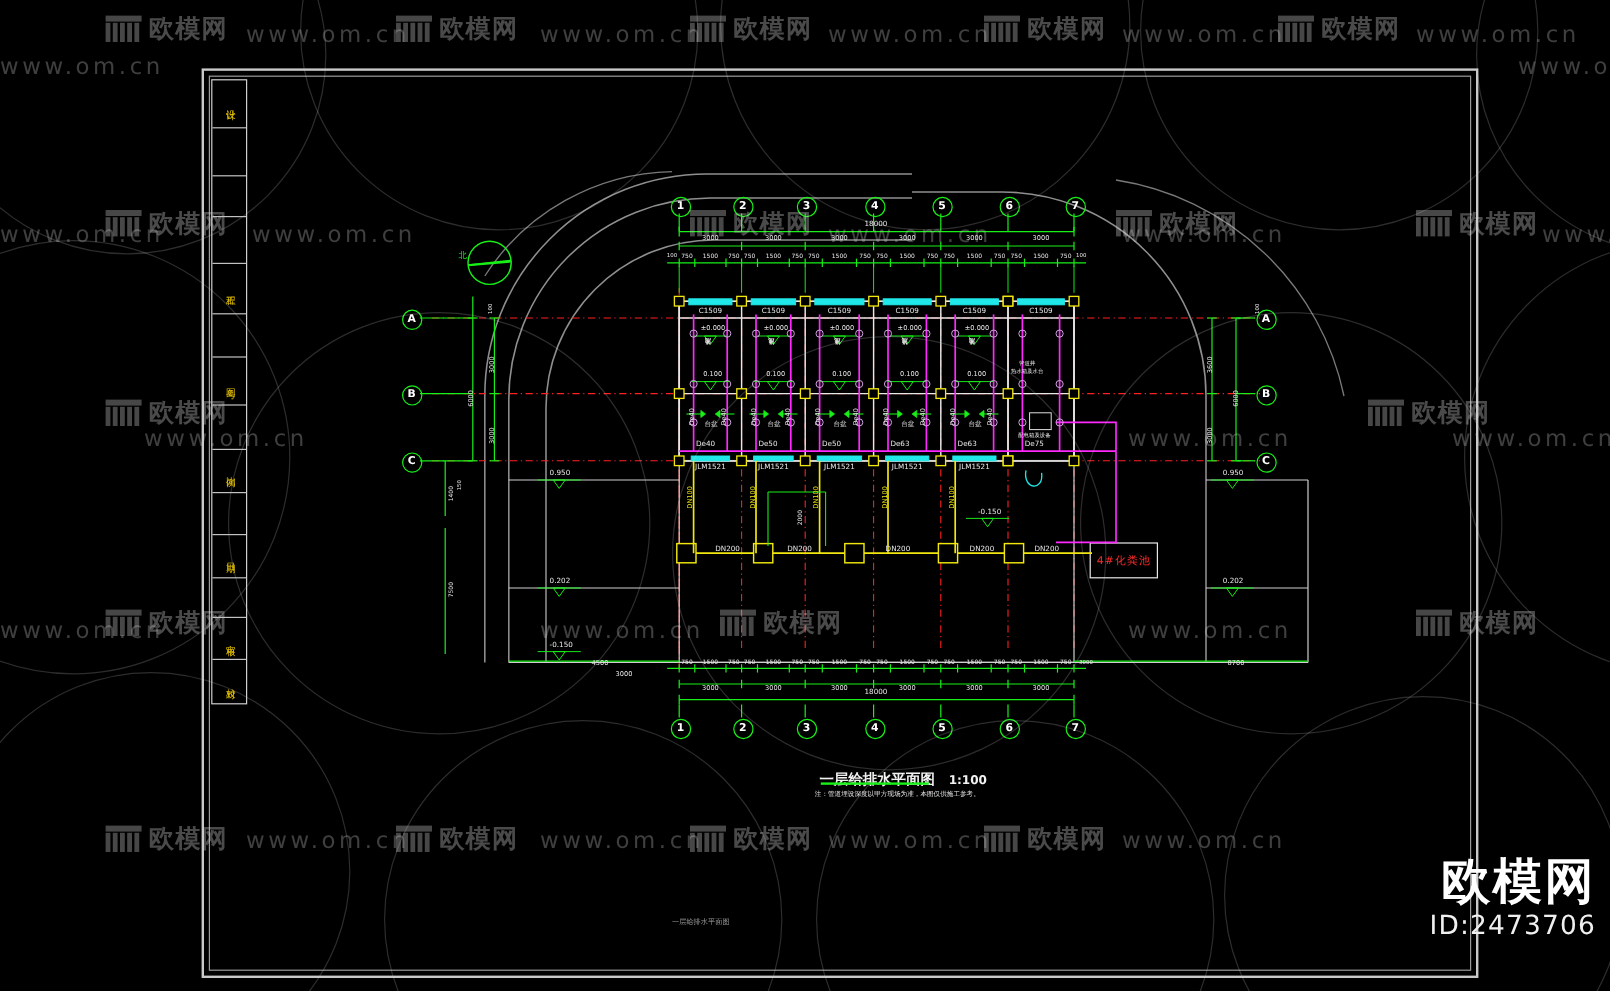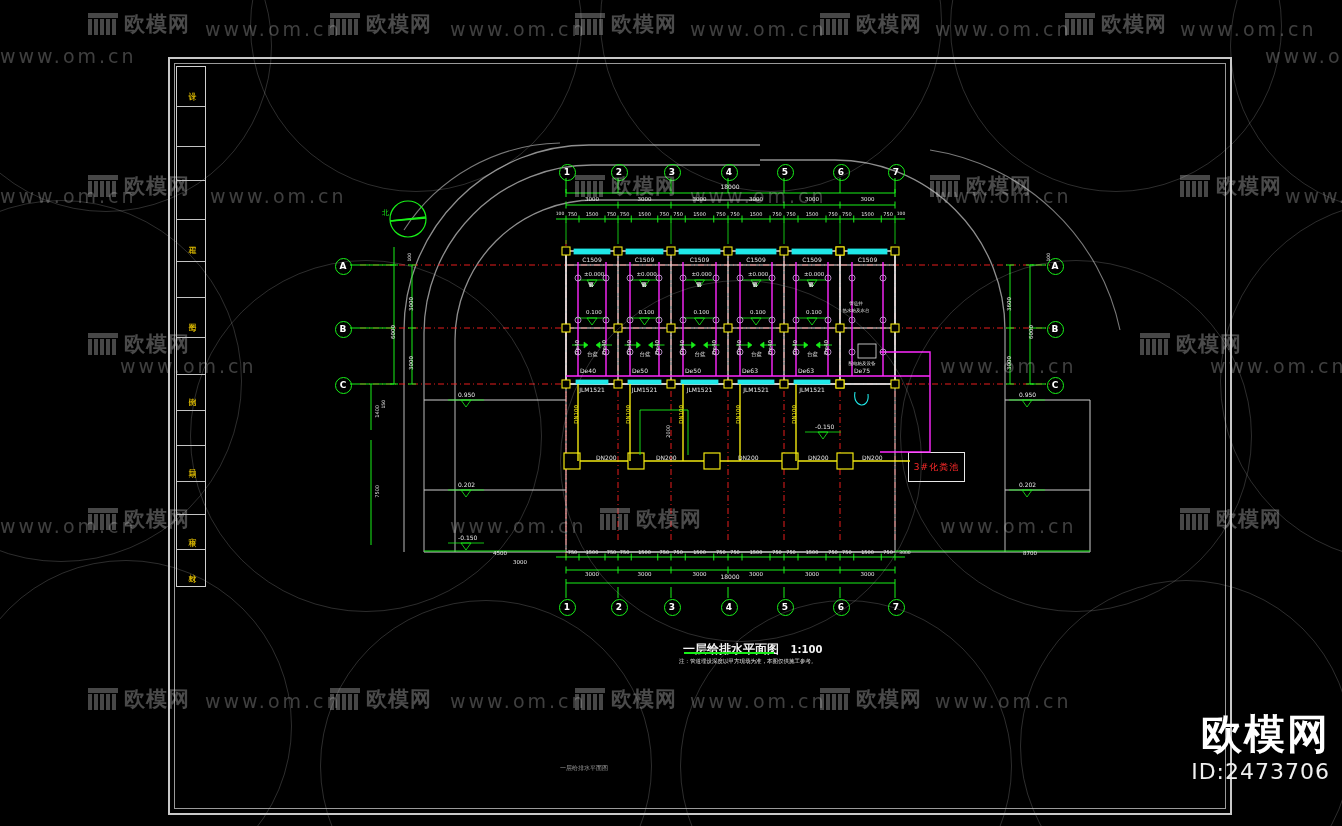--- a/index.html
+++ b/index.html
@@ -499,21 +499,21 @@
       <line x1="350" y1="328" x2="394" y2="328" stroke="#18f018" stroke-width="1"></line>
       <line x1="1030" y1="328" x2="1046" y2="328" stroke="#18f018" stroke-width="1"></line>
       <line x1="350" y1="384" x2="394" y2="384" stroke="#18f018" stroke-width="1"></line>
       <line x1="1030" y1="384" x2="1046" y2="384" stroke="#18f018" stroke-width="1"></line>
       <rect x="858" y="344" width="18" height="14" stroke="#e8e8e8" stroke-width="0.8" fill="#000"></rect>
       <path d="M 930 452 L 930 452" stroke="#ff28ff" stroke-width="1.4" fill="none"></path>
     </svg>
 <div class="lbl w" style="left: 592px; top: 257px; font-size: 6px; transform: translateX(-50%);">C1509</div><div class="lbl w" style="left: 644.5px; top: 257px; font-size: 6px; transform: translateX(-50%);">C1509</div><div class="lbl w" style="left: 699.5px; top: 257px; font-size: 6px; transform: translateX(-50%);">C1509</div><div class="lbl w" style="left: 756px; top: 257px; font-size: 6px; transform: translateX(-50%);">C1509</div><div class="lbl w" style="left: 812px; top: 257px; font-size: 6px; transform: translateX(-50%);">C1509</div><div class="lbl w" style="left: 867.5px; top: 257px; font-size: 6px; transform: translateX(-50%);">C1509</div><div class="lbl w" style="left: 592px; top: 387px; font-size: 6px; transform: translateX(-50%);">JLM1521</div><div class="lbl w" style="left: 644.5px; top: 387px; font-size: 6px; transform: translateX(-50%);">JLM1521</div><div class="lbl w" style="left: 699.5px; top: 387px; font-size: 6px; transform: translateX(-50%);">JLM1521</div><div class="lbl w" style="left: 756px; top: 387px; font-size: 6px; transform: translateX(-50%);">JLM1521</div><div class="lbl w" style="left: 812px; top: 387px; font-size: 6px; transform: translateX(-50%);">JLM1521</div><div class="lbl w" style="left: 580px; top: 368px; font-size: 6px;">De40</div><div class="lbl w" style="left: 632px; top: 368px; font-size: 6px;">De50</div><div class="lbl w" style="left: 685px; top: 368px; font-size: 6px;">De50</div><div class="lbl w" style="left: 742px; top: 368px; font-size: 6px;">De63</div><div class="lbl w" style="left: 798px; top: 368px; font-size: 6px;">De63</div><div class="lbl w" style="left: 854px; top: 368px; font-size: 6px;">De75</div><div class="lbl w vlbl" style="left: 575px; top: 340px; font-size: 5.5px;">De40</div><div class="lbl w vlbl" style="left: 602px; top: 340px; font-size: 5.5px;">De40</div><div class="lbl w vlbl" style="left: 627px; top: 340px; font-size: 5.5px;">De40</div><div class="lbl w vlbl" style="left: 655px; top: 340px; font-size: 5.5px;">De40</div><div class="lbl w vlbl" style="left: 680px; top: 340px; font-size: 5.5px;">De40</div><div class="lbl w vlbl" style="left: 712px; top: 340px; font-size: 5.5px;">De40</div><div class="lbl w vlbl" style="left: 737px; top: 340px; font-size: 5.5px;">De40</div><div class="lbl w vlbl" style="left: 768px; top: 340px; font-size: 5.5px;">De40</div><div class="lbl w vlbl" style="left: 793px; top: 340px; font-size: 5.5px;">De40</div><div class="lbl w vlbl" style="left: 824px; top: 340px; font-size: 5.5px;">De40</div><div class="lbl y vlbl" style="left: 574px; top: 405px; font-size: 5.5px;">DN100</div><div class="lbl y vlbl" style="left: 626px; top: 405px; font-size: 5.5px;">DN100</div><div class="lbl y vlbl" style="left: 679px; top: 405px; font-size: 5.5px;">DN100</div><div class="lbl y vlbl" style="left: 736px; top: 405px; font-size: 5.5px;">DN100</div><div class="lbl y vlbl" style="left: 792px; top: 405px; font-size: 5.5px;">DN100</div><div class="lbl w" style="left: 596px; top: 455px; font-size: 6px;">DN200</div><div class="lbl w" style="left: 656px; top: 455px; font-size: 6px;">DN200</div><div class="lbl w" style="left: 738px; top: 455px; font-size: 6px;">DN200</div><div class="lbl w" style="left: 808px; top: 455px; font-size: 6px;">DN200</div><div class="lbl w" style="left: 862px; top: 455px; font-size: 6px;">DN200</div><div class="lbl w" style="left: 584px; top: 272px; font-size: 5.5px;">±0.000</div><div class="lbl w" style="left: 586px; top: 310px; font-size: 5.5px;">0.100</div><div class="lbl w vlbl" style="left: 589px; top: 292px; font-size: 5px;">洗涤池</div><div class="lbl w" style="left: 587px; top: 352px; font-size: 5.5px;">台盆</div><div class="lbl w" style="left: 636.5px; top: 272px; font-size: 5.5px;">±0.000</div><div class="lbl w" style="left: 638.5px; top: 310px; font-size: 5.5px;">0.100</div><div class="lbl w vlbl" style="left: 641.5px; top: 292px; font-size: 5px;">洗涤池</div><div class="lbl w" style="left: 639.5px; top: 352px; font-size: 5.5px;">台盆</div><div class="lbl w" style="left: 691.5px; top: 272px; font-size: 5.5px;">±0.000</div><div class="lbl w" style="left: 693.5px; top: 310px; font-size: 5.5px;">0.100</div><div class="lbl w vlbl" style="left: 696.5px; top: 292px; font-size: 5px;">洗涤池</div><div class="lbl w" style="left: 694.5px; top: 352px; font-size: 5.5px;">台盆</div><div class="lbl w" style="left: 748px; top: 272px; font-size: 5.5px;">±0.000</div><div class="lbl w" style="left: 750px; top: 310px; font-size: 5.5px;">0.100</div><div class="lbl w vlbl" style="left: 753px; top: 292px; font-size: 5px;">洗涤池</div><div class="lbl w" style="left: 751px; top: 352px; font-size: 5.5px;">台盆</div><div class="lbl w" style="left: 804px; top: 272px; font-size: 5.5px;">±0.000</div><div class="lbl w" style="left: 806px; top: 310px; font-size: 5.5px;">0.100</div><div class="lbl w vlbl" style="left: 809px; top: 292px; font-size: 5px;">洗涤池</div><div class="lbl w" style="left: 807px; top: 352px; font-size: 5.5px;">台盆</div><div class="lbl w" style="left: 458px; top: 392px; font-size: 6px;">0.950</div><div class="lbl w" style="left: 458px; top: 482px; font-size: 6px;">0.202</div><div class="lbl w" style="left: 458px; top: 535px; font-size: 6px;">-0.150</div><div class="lbl w" style="left: 1019px; top: 392px; font-size: 6px;">0.950</div><div class="lbl w" style="left: 1019px; top: 482px; font-size: 6px;">0.202</div><div class="lbl w" style="left: 815px; top: 424px; font-size: 6px;">-0.150</div><div class="lbl g" style="left: 382px; top: 210px; font-size: 7px;">北</div><div class="lbl w" style="left: 730px; top: 184px; font-size: 6px; transform: translateX(-50%);">18000</div><div class="lbl w" style="left: 592px; top: 197px; font-size: 5.5px; transform: translateX(-50%);">3000</div><div class="lbl w" style="left: 644.5px; top: 197px; font-size: 5.5px; transform: translateX(-50%);">3000</div><div class="lbl w" style="left: 699.5px; top: 197px; font-size: 5.5px; transform: translateX(-50%);">3000</div><div class="lbl w" style="left: 756px; top: 197px; font-size: 5.5px; transform: translateX(-50%);">3000</div><div class="lbl w" style="left: 812px; top: 197px; font-size: 5.5px; transform: translateX(-50%);">3000</div><div class="lbl w" style="left: 867.5px; top: 197px; font-size: 5.5px; transform: translateX(-50%);">3000</div><div class="lbl w" style="left: 572.5px; top: 212px; font-size: 5px; transform: translateX(-50%);">750</div><div class="lbl w" style="left: 592px; top: 212px; font-size: 5px; transform: translateX(-50%);">1500</div><div class="lbl w" style="left: 611.5px; top: 212px; font-size: 5px; transform: translateX(-50%);">750</div><div class="lbl w" style="left: 624.625px; top: 212px; font-size: 5px; transform: translateX(-50%);">750</div><div class="lbl w" style="left: 644.5px; top: 212px; font-size: 5px; transform: translateX(-50%);">1500</div><div class="lbl w" style="left: 664.375px; top: 212px; font-size: 5px; transform: translateX(-50%);">750</div><div class="lbl w" style="left: 678.125px; top: 212px; font-size: 5px; transform: translateX(-50%);">750</div><div class="lbl w" style="left: 699.5px; top: 212px; font-size: 5px; transform: translateX(-50%);">1500</div><div class="lbl w" style="left: 720.875px; top: 212px; font-size: 5px; transform: translateX(-50%);">750</div><div class="lbl w" style="left: 735px; top: 212px; font-size: 5px; transform: translateX(-50%);">750</div><div class="lbl w" style="left: 756px; top: 212px; font-size: 5px; transform: translateX(-50%);">1500</div><div class="lbl w" style="left: 777px; top: 212px; font-size: 5px; transform: translateX(-50%);">750</div><div class="lbl w" style="left: 791px; top: 212px; font-size: 5px; transform: translateX(-50%);">750</div><div class="lbl w" style="left: 812px; top: 212px; font-size: 5px; transform: translateX(-50%);">1500</div><div class="lbl w" style="left: 833px; top: 212px; font-size: 5px; transform: translateX(-50%);">750</div><div class="lbl w" style="left: 846.875px; top: 212px; font-size: 5px; transform: translateX(-50%);">750</div><div class="lbl w" style="left: 867.5px; top: 212px; font-size: 5px; transform: translateX(-50%);">1500</div><div class="lbl w" style="left: 888.125px; top: 212px; font-size: 5px; transform: translateX(-50%);">750</div><div class="lbl w" style="left: 560px; top: 212px; font-size: 4.5px; transform: translateX(-50%);">100</div><div class="lbl w" style="left: 901px; top: 212px; font-size: 4.5px; transform: translateX(-50%);">100</div><div class="lbl w" style="left: 572.5px; top: 550px; font-size: 5px; transform: translateX(-50%);">750</div><div class="lbl w" style="left: 592px; top: 550px; font-size: 5px; transform: translateX(-50%);">1500</div><div class="lbl w" style="left: 611.5px; top: 550px; font-size: 5px; transform: translateX(-50%);">750</div><div class="lbl w" style="left: 624.625px; top: 550px; font-size: 5px; transform: translateX(-50%);">750</div><div class="lbl w" style="left: 644.5px; top: 550px; font-size: 5px; transform: translateX(-50%);">1500</div><div class="lbl w" style="left: 664.375px; top: 550px; font-size: 5px; transform: translateX(-50%);">750</div><div class="lbl w" style="left: 678.125px; top: 550px; font-size: 5px; transform: translateX(-50%);">750</div><div class="lbl w" style="left: 699.5px; top: 550px; font-size: 5px; transform: translateX(-50%);">1500</div><div class="lbl w" style="left: 720.875px; top: 550px; font-size: 5px; transform: translateX(-50%);">750</div><div class="lbl w" style="left: 735px; top: 550px; font-size: 5px; transform: translateX(-50%);">750</div><div class="lbl w" style="left: 756px; top: 550px; font-size: 5px; transform: translateX(-50%);">1500</div><div class="lbl w" style="left: 777px; top: 550px; font-size: 5px; transform: translateX(-50%);">750</div><div class="lbl w" style="left: 791px; top: 550px; font-size: 5px; transform: translateX(-50%);">750</div><div class="lbl w" style="left: 812px; top: 550px; font-size: 5px; transform: translateX(-50%);">1500</div><div class="lbl w" style="left: 833px; top: 550px; font-size: 5px; transform: translateX(-50%);">750</div><div class="lbl w" style="left: 846.875px; top: 550px; font-size: 5px; transform: translateX(-50%);">750</div><div class="lbl w" style="left: 867.5px; top: 550px; font-size: 5px; transform: translateX(-50%);">1500</div><div class="lbl w" style="left: 888.125px; top: 550px; font-size: 5px; transform: translateX(-50%);">750</div><div class="lbl w" style="left: 592px; top: 571.5px; font-size: 5.5px; transform: translateX(-50%);">3000</div><div class="lbl w" style="left: 644.5px; top: 571.5px; font-size: 5.5px; transform: translateX(-50%);">3000</div><div class="lbl w" style="left: 699.5px; top: 571.5px; font-size: 5.5px; transform: translateX(-50%);">3000</div><div class="lbl w" style="left: 756px; top: 571.5px; font-size: 5.5px; transform: translateX(-50%);">3000</div><div class="lbl w" style="left: 812px; top: 571.5px; font-size: 5.5px; transform: translateX(-50%);">3000</div><div class="lbl w" style="left: 867.5px; top: 571.5px; font-size: 5.5px; transform: translateX(-50%);">3000</div><div class="lbl w" style="left: 730px; top: 574px; font-size: 6px; transform: translateX(-50%);">18000</div><div class="lbl w" style="left: 500px; top: 551px; font-size: 5.5px; transform: translateX(-50%);">4500</div><div class="lbl w" style="left: 520px; top: 560px; font-size: 5.5px; transform: translateX(-50%);">3000</div><div class="lbl w" style="left: 1030px; top: 551px; font-size: 5.5px; transform: translateX(-50%);">8700</div><div class="lbl w" style="left: 905px; top: 551px; font-size: 4.5px; transform: translateX(-50%);">3000</div><div class="lbl w vlbl" style="left: 388px; top: 324.5px; font-size: 5.5px; transform: rotate(180deg) translateX(-50%);">6000</div><div class="lbl w vlbl" style="left: 406px; top: 296.5px; font-size: 5.5px; transform: rotate(180deg) translateX(-50%);">3000</div><div class="lbl w vlbl" style="left: 406px; top: 356px; font-size: 5.5px; transform: rotate(180deg) translateX(-50%);">3000</div><div class="lbl w vlbl" style="left: 406px; top: 253px; font-size: 4.5px; transform: rotate(180deg) translateX(-50%);">100</div><div class="lbl w vlbl" style="left: 372px; top: 405px; font-size: 5px; transform: rotate(180deg) translateX(-50%);">1400</div><div class="lbl w vlbl" style="left: 380px; top: 400px; font-size: 4.5px; transform: rotate(180deg) translateX(-50%);">150</div><div class="lbl w vlbl" style="left: 372px; top: 485px; font-size: 5px; transform: rotate(180deg) translateX(-50%);">7500</div><div class="lbl w vlbl" style="left: 1004px; top: 296.5px; font-size: 5.5px; transform: rotate(180deg) translateX(-50%);">3600</div><div class="lbl w vlbl" style="left: 1004px; top: 356px; font-size: 5.5px; transform: rotate(180deg) translateX(-50%);">3000</div><div class="lbl w vlbl" style="left: 1026px; top: 324.5px; font-size: 5.5px; transform: rotate(180deg) translateX(-50%);">6000</div><div class="lbl w vlbl" style="left: 1045px; top: 253px; font-size: 4.5px; transform: rotate(180deg) translateX(-50%);">100</div><div class="lbl w vlbl" style="left: 663px; top: 425px; font-size: 5px; transform: rotate(180deg) translateX(-50%);">2000</div><div class="axis-bub" style="left: 558.5px; top: 163.5px;">1</div><div class="axis-bub" style="left: 558.5px; top: 598.5px;">1</div><div class="axis-bub" style="left: 610.5px; top: 163.5px;">2</div><div class="axis-bub" style="left: 610.5px; top: 598.5px;">2</div><div class="axis-bub" style="left: 663.5px; top: 163.5px;">3</div><div class="axis-bub" style="left: 663.5px; top: 598.5px;">3</div><div class="axis-bub" style="left: 720.5px; top: 163.5px;">4</div><div class="axis-bub" style="left: 720.5px; top: 598.5px;">4</div><div class="axis-bub" style="left: 776.5px; top: 163.5px;">5</div><div class="axis-bub" style="left: 776.5px; top: 598.5px;">5</div><div class="axis-bub" style="left: 832.5px; top: 163.5px;">6</div><div class="axis-bub" style="left: 832.5px; top: 598.5px;">6</div><div class="axis-bub" style="left: 887.5px; top: 163.5px;">7</div><div class="axis-bub" style="left: 887.5px; top: 598.5px;">7</div><div class="axis-bub" style="left: 334.5px; top: 257.5px;">A</div><div class="axis-bub" style="left: 1046.5px; top: 257.5px;">A</div><div class="axis-bub" style="left: 334.5px; top: 320.5px;">B</div><div class="axis-bub" style="left: 1046.5px; top: 320.5px;">B</div><div class="axis-bub" style="left: 334.5px; top: 376.5px;">C</div><div class="axis-bub" style="left: 1046.5px; top: 376.5px;">C</div><div class="lbl w" style="left: 856px; top: 302px; font-size: 4.5px; transform: translateX(-50%);">管道井</div><div class="lbl w" style="left: 856px; top: 309px; font-size: 4.5px; transform: translateX(-50%);">热水箱及水台</div><div class="lbl w" style="left: 862px; top: 362px; font-size: 4.5px; transform: translateX(-50%);">配电箱及设备</div></div>
 
 <div id="septic" style="left: 908px; top: 452px; width: 55px; height: 28px;">
-  <span>3#化粪池</span>
+  <span>4#化粪池</span>
 </div>
 
 <div id="plan-title" style="left: 683px; top: 638px;">
   <span style="font-size:12px;">一层给排水平面图</span>
   <span style="font-size:10px;margin-left:6px;">1:100</span>
 </div>
 <div id="plan-note" style="left: 679px; top: 658px;">注：管道埋设深度以甲方现场为准，本图仅供施工参考。</div>
 <div id="bottom-cap" style="left: 560px; top: 764px;">一层给排水平面图</div>
 
 <div id="bigwm">

